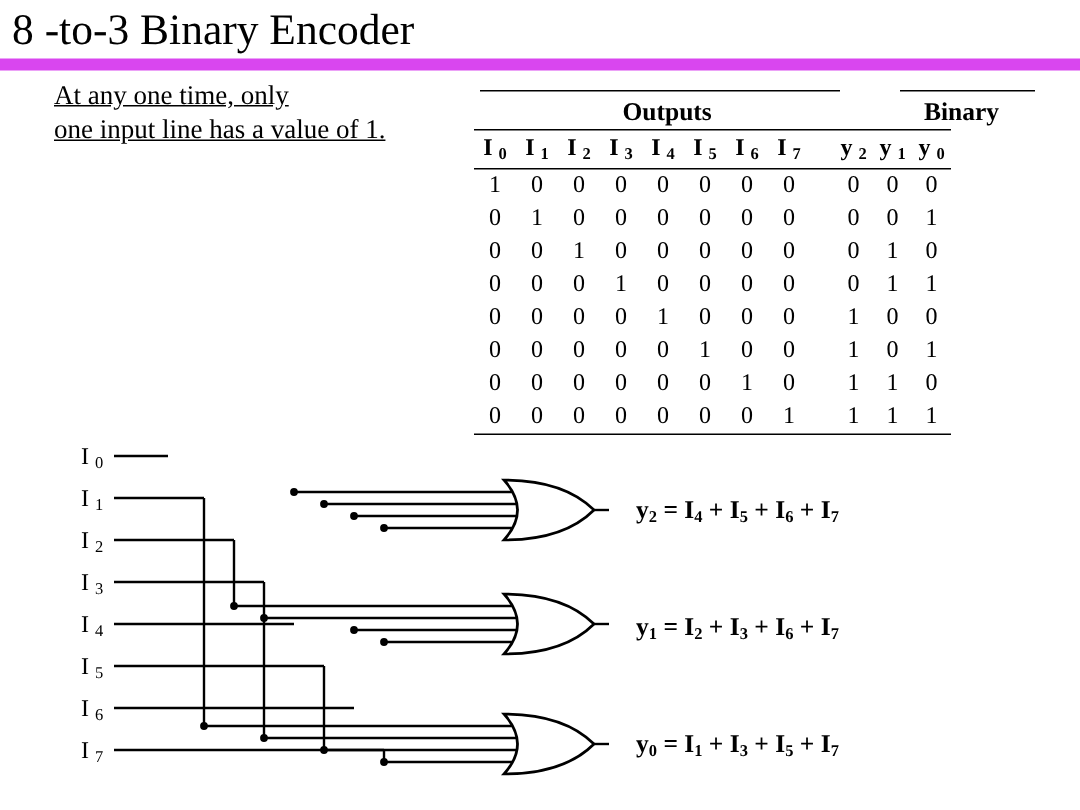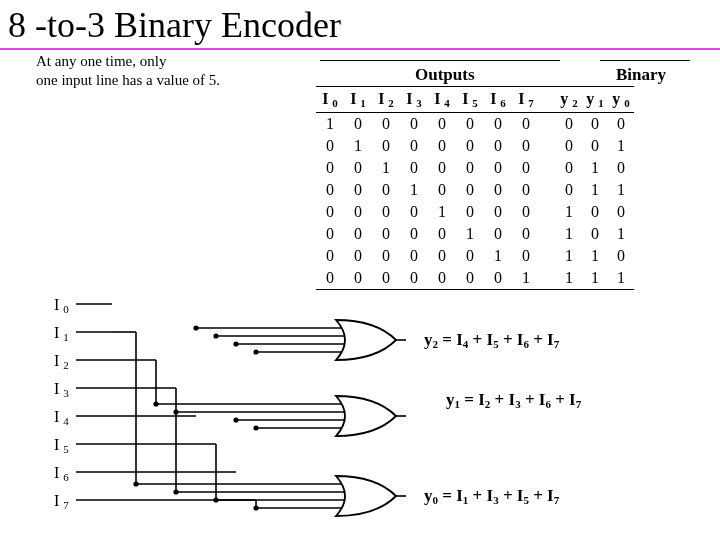--- a/index.html
+++ b/index.html
@@ -5,31 +5,32 @@
   html, body {
     margin: 0;
     padding: 0;
     width: 720px;
     height: 540px;
     background: #fff;
     font-family: "Times New Roman", Times, serif;
     color: #000;
   }
   .title {
-    font-size: 36px;
+    font-size: 29px;
     padding: 4px 8px 2px 8px;
-    border-bottom: 2px solid #d946ef;
+    border-bottom: 8px solid #d946ef;
   }
   .subtitle {
     position: absolute;
     left: 36px;
     top: 52px;
-    font-size: 15px;
+    font-size: 18px;
     line-height: 1.25;
     width: 260px;
+    text-decoration: underline;
   }
   
   .io-header {
     position: absolute;
     left: 320px;
     top: 60px;
     width: 370px;
     font-size: 17px;
   }
   .io-header .hline {
@@ -84,21 +85,21 @@
   }
   .eq sub { font-size: 11px; vertical-align: -3px; }
 </style>
 </head>
 <body>
 
 <div class="title">8 -to-3  Binary Encoder</div>
 
 <div class="subtitle">
   <span>At any one time, only</span><br>
-  <span>one input line has a value of  5.</span>
+  <span>one input line has a value of  1.</span>
 </div>
 
 <div class="io-header">
   <div class="hline" style="left:0;top:0;width:240px;"></div>
   <div class="lbl" style="left:95px;">Outputs</div>
   <div class="hline" style="left:280px;top:0;width:90px;"></div>
   <div class="lbl" style="left:296px;">Binary</div>
 </div>
 
 <table class="ttable" id="ttable">
@@ -305,15 +306,15 @@
       <circle cx="180" cy="212" r="2.6" fill="#000"></circle>
       <line x1="180" y1="212" x2="270" y2="212" stroke="#000" stroke-width="1.6"></line>
       <path d="M 260 180
                Q 278 200 260 220
                Q 300 220 320 200
                Q 300 180 260 180 Z" fill="#fff" stroke="#000" stroke-width="1.8"></path>
       <line x1="320" y1="200" x2="330" y2="200" stroke="#000" stroke-width="1.6"></line>
     </svg>
 
   <div class="eq" style="left:370px;top:34px;" id="eq-y2">y<sub>2</sub> = I<sub>4</sub> + I<sub>5</sub> + I<sub>6</sub> + I<sub>7</sub></div>
-  <div class="eq" style="left:370px;top:94px;margin-left:22px;" id="eq-y1">y<sub>1</sub> = I<sub>2</sub> + I<sub>3</sub> + I<sub>6</sub> + I<sub>7</sub></div>
+  <div class="eq" style="left:370px;top:112px;" id="eq-y1">y<sub>1</sub> = I<sub>2</sub> + I<sub>3</sub> + I<sub>6</sub> + I<sub>7</sub></div>
   <div class="eq" style="left:370px;top:190px;" id="eq-y0">y<sub>0</sub> = I<sub>1</sub> + I<sub>3</sub> + I<sub>5</sub> + I<sub>7</sub></div>
 </div>
 
 </body></html>

